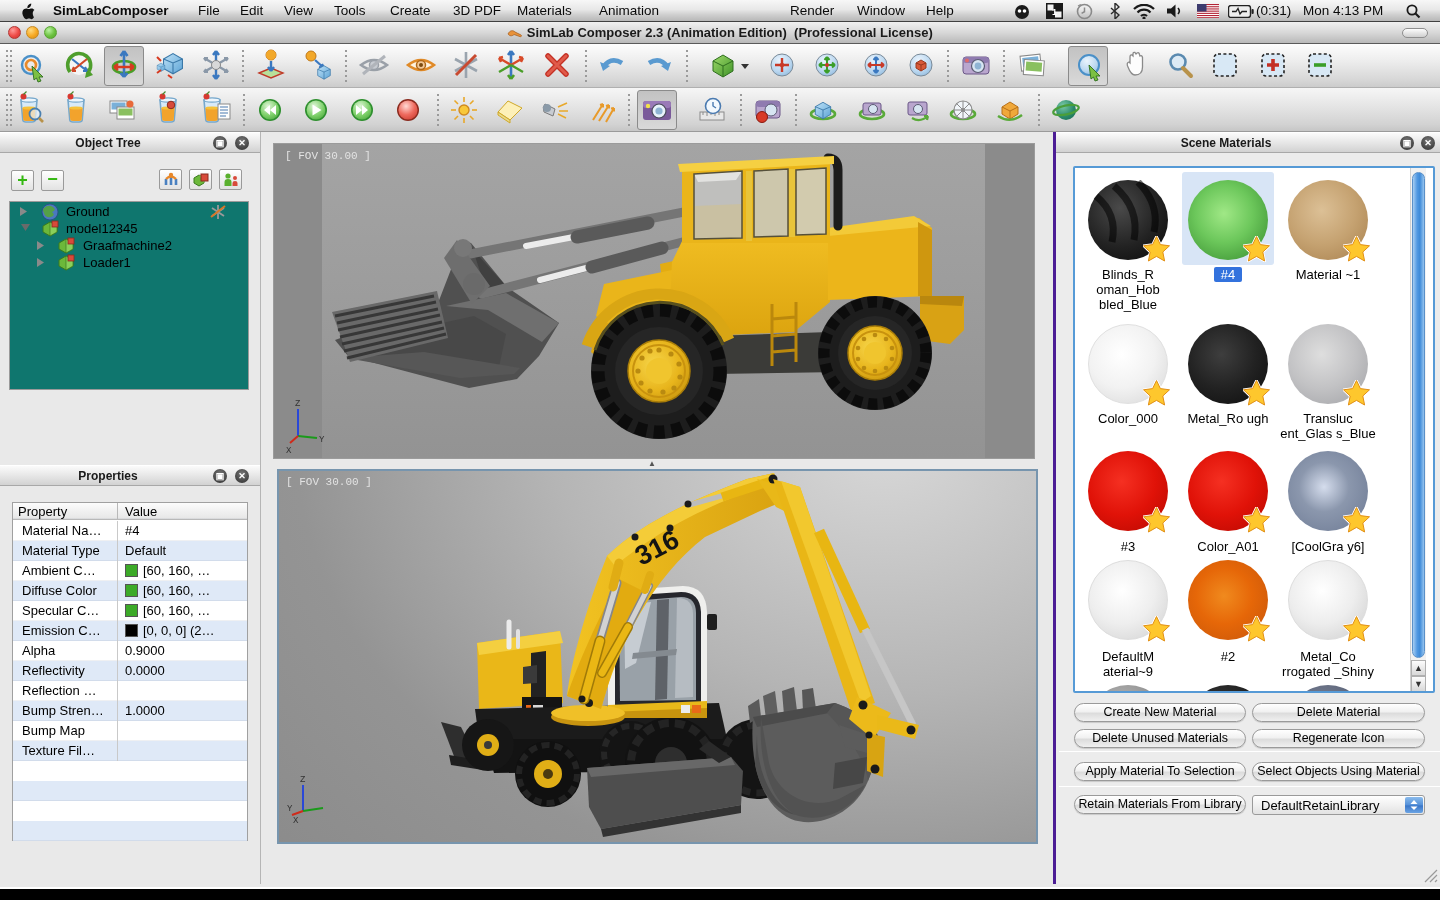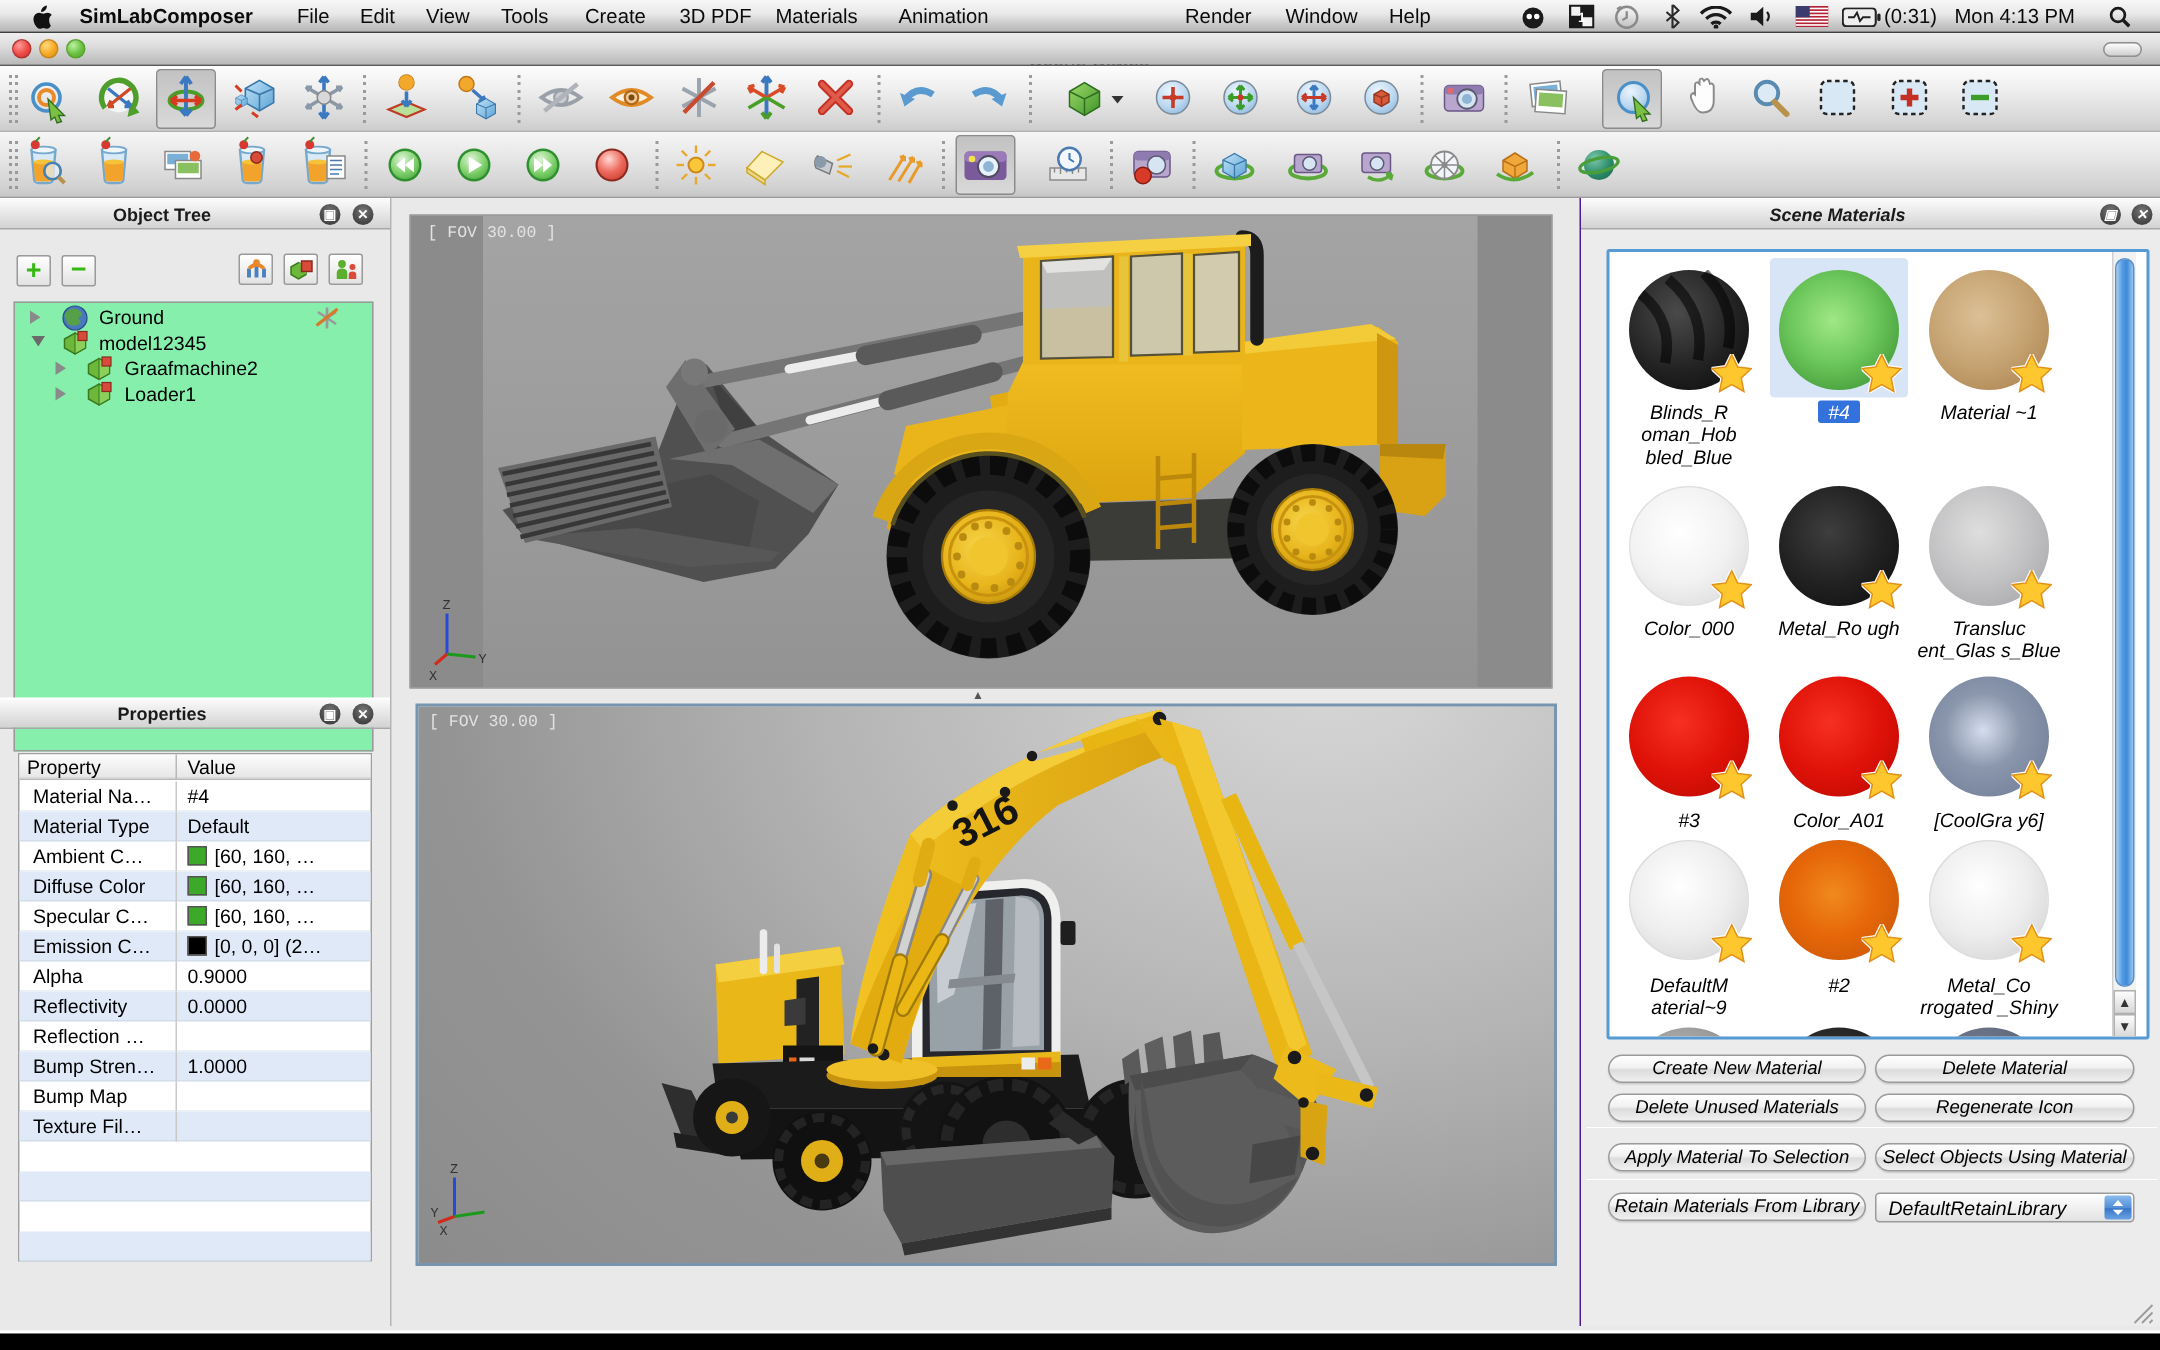--- a/index.html
+++ b/index.html
@@ -13,23 +13,23 @@
 #titlebar{left:0;top:22px;width:1440px;height:22px;background:linear-gradient(180deg,#f0f0f0 0%,#d8d8d8 50%,#b9b9b9 100%);border-bottom:1px solid #5a5a5a;}
 .tl{position:absolute;top:4px;width:13px;height:13px;border-radius:50%;}
 #titletext{position:absolute;top:3px;left:0;width:1440px;text-align:center;font-size:13px;font-weight:bold;color:#1a1a1a;}
 
 #tb1{left:0;top:44px;width:1440px;height:44px;background:linear-gradient(180deg,#fdfdfd 0%,#ededed 40%,#d6d6d6 85%,#cccccc 100%);border-bottom:1px solid #b0b0b0;}
 #tb2{left:0;top:88px;width:1440px;height:44px;background:linear-gradient(180deg,#f6f6f6 0%,#e6e6e6 40%,#d2d2d2 85%,#c6c6c6 100%);border-bottom:1px solid #9a9a9a;}
 
 .ptitle{height:21px;background:linear-gradient(180deg,#fbfbfb 0%,#e9e9e9 45%,#d2d2d2 100%);border-bottom:1px solid #a8a8a8;border-top:1px solid #fff;text-align:center;font-size:12px;font-weight:bold;color:#1a1a1a;line-height:21px;position:relative;padding-right:44px;}
 .pbtn{position:absolute;top:3px;width:14px;height:14px;border-radius:50%;background:radial-gradient(circle at 50% 35%,#777 0%,#4a4a4a 60%,#333 100%);color:#fff;font-size:9px;line-height:14px;text-align:center;}
 #leftcol{left:0;top:132px;width:261px;height:752px;background:#e9e9e9;border-right:1px solid #b5b5b5;}
-#rightcol{left:1053px;top:132px;width:387px;height:752px;background:#ececec;border-left:1px solid #4c1d95;font-style:italic;}
-
-#treebox{position:absolute;left:9px;top:48px;width:240px;height:300px;background:#86efac;border:1px solid #9a9a9a;font-size:13px;}
+#rightcol{left:1053px;top:132px;width:387px;height:752px;background:#ececec;border-left:3px solid #4c1d95;}
+
+#treebox{position:absolute;left:9px;top:48px;width:240px;height:189px;background:#0f766e;border:1px solid #9a9a9a;font-size:13px;}
 .sqbtn{position:absolute;width:23px;height:21px;background:linear-gradient(180deg,#fff,#e2e2e2);border:1px solid #9a9a9a;border-radius:2px;text-align:center;}
 
 #proptable{position:absolute;left:12px;top:16px;width:236px;height:339px;background:#fff;border:1px solid #a0a0a0;font-size:13px;color:#000;}
 .prow{position:absolute;left:0;width:234px;height:20px;line-height:20px;}
 .prow .c1{position:absolute;left:0;top:0;width:105px;height:20px;padding-left:9px;border-right:1px solid #c9c9c9;overflow:hidden;white-space:nowrap;}
 .prow{box-shadow:inset 0 -1px 0 rgba(120,130,150,0.12);}
 .prow .c2{position:absolute;left:106px;top:0;width:128px;height:20px;padding-left:6px;overflow:hidden;white-space:nowrap;}
 .swatch{display:inline-block;width:13px;height:13px;vertical-align:-2px;margin-right:5px;border:1px solid #555;}
 
 #vp1{left:273px;top:143px;width:762px;height:316px;background:#8b8b8b;border:1px solid #9b9b9b;}
@@ -116,20 +116,23 @@
     <div class="mi" style="left:1303px;">Mon 4:13 PM</div>
     <svg class="abs" style="left:1406px;top:4px;" width="15" height="15" viewBox="0 0 15 15">
         <circle cx="6" cy="6" r="4.6" fill="none" stroke="#1a1a1a" stroke-width="1.8"></circle>
         <path d="M9.5 9.5 L13.5 13.5" stroke="#1a1a1a" stroke-width="2.2"></path>
       </svg>
   </div>
   <div id="titlebar" class="abs">
     <div class="tl" style="left:8px;background:radial-gradient(circle at 35% 30%,#ff9a98 0%,#ee4a46 55%,#c33532 100%);border:1px solid #b23734;"></div>
     <div class="tl" style="left:26px;background:radial-gradient(circle at 35% 30%,#ffd97e 0%,#f7a923 55%,#d0891d 100%);border:1px solid #c8891f;"></div>
     <div class="tl" style="left:44px;background:radial-gradient(circle at 35% 30%,#baf2a2 0%,#6cc240 55%,#53a22e 100%);border:1px solid #58a331;"></div>
+    <div id="titletext"><svg width="16" height="10" viewBox="0 0 16 10" style="vertical-align:-1px;">
+          <path d="M1 6 C3 2 6 2 8 4 L14 7 C15 7.5 14.5 9 13 8.6 L7 6.5 C5 8.5 2.5 8 1 6 Z" fill="#e8923a" stroke="#a86020" stroke-width="0.8"></path>
+        </svg> SimLab Composer 2.3 (Animation Edition)&nbsp;&nbsp;(Professional License)</div>
     <div style="position:absolute;right:12px;top:6px;width:26px;height:10px;border-radius:5px;background:linear-gradient(180deg,#fdfdfd,#cfcfcf);border:1px solid #8f8f8f;"></div>
   </div>
   <div id="tb1" class="abs">
     <div class="press" style="left:104px;"></div>
     <div class="press" style="left:1068px;"></div>
     <div class="dotsep" style="left:6px;"></div>
       <div class="dotsep" style="left:10px;"></div>
     <div class="dotsep" style="left:242px;"></div>
       <div class="dotsep" style="left:345px;"></div>
       <div class="dotsep" style="left:585px;"></div>

